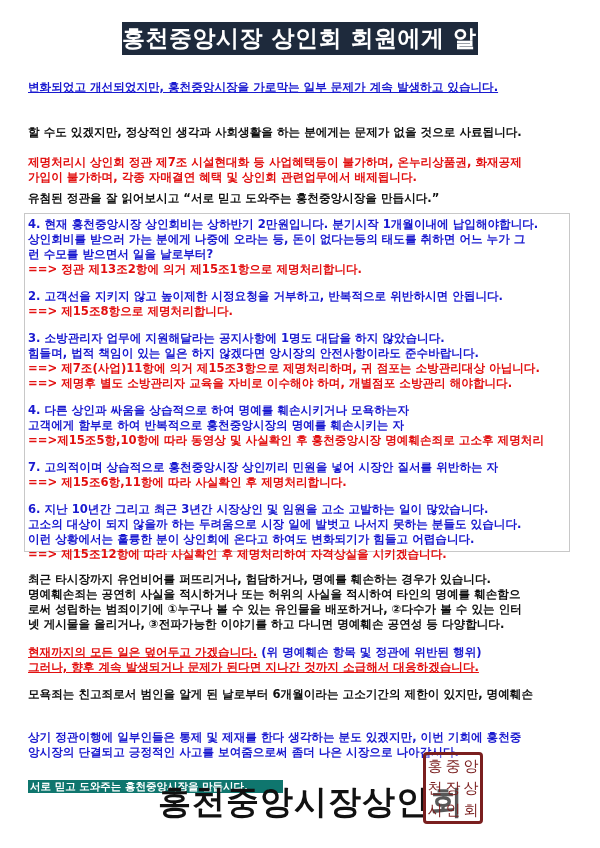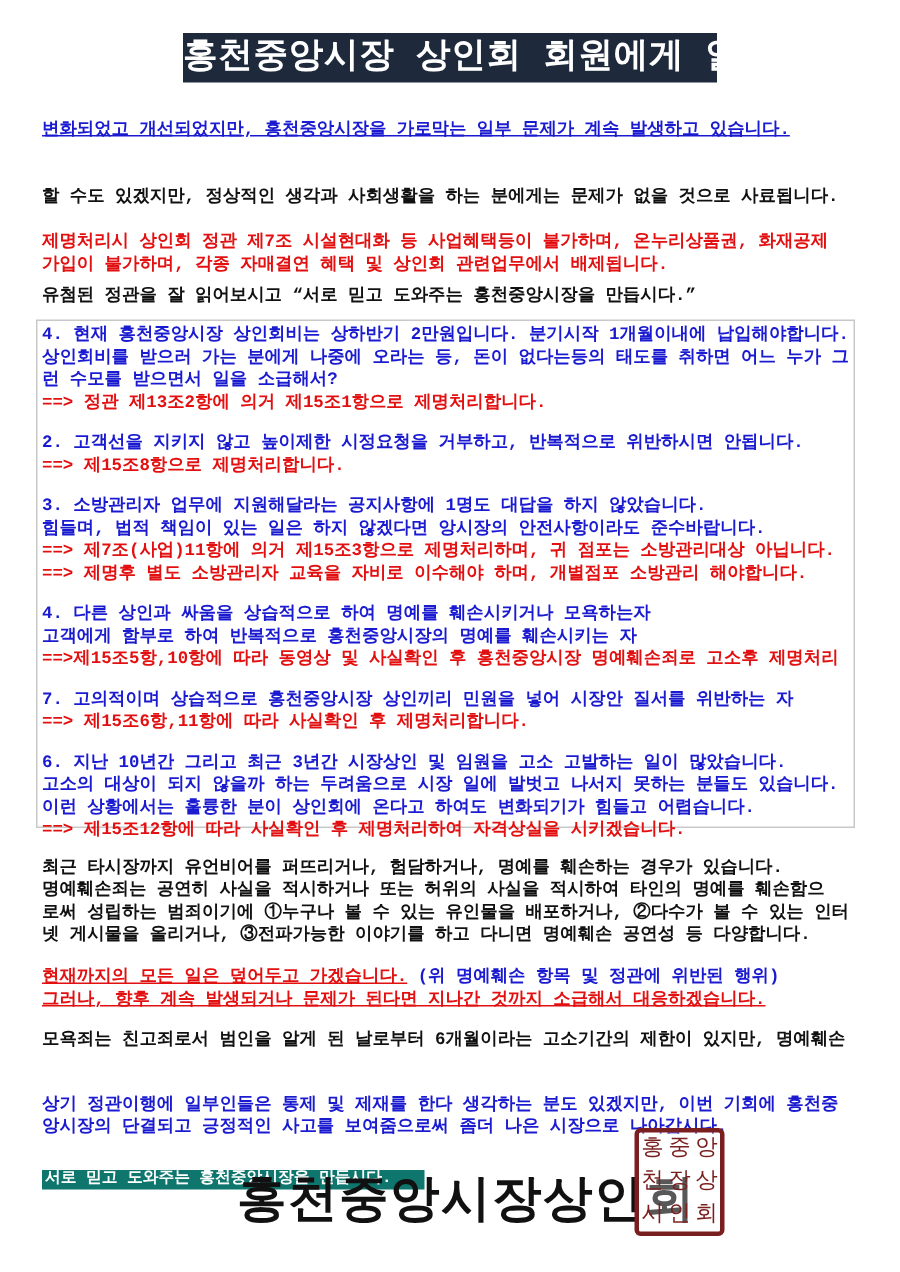--- a/index.html
+++ b/index.html
@@ -1,18 +1,18 @@
 <!DOCTYPE html>
 <html><head>
 <meta charset="utf-8">
 <style>
   html, body { margin: 0; padding: 0; background: #ffffff; }
   body { width: 600px; height: 848px; position: relative; overflow: hidden;
          font-family: "DejaVu Sans", "Liberation Sans", sans-serif; }
-  .page { position: absolute; left: 0; top: 0; width: 600px; height: 848px; font-family: Liberation Mono, monospace; }
+  .page { position: absolute; left: 0; top: 0; width: 600px; height: 848px; }
   .title-bar { position: absolute; left: 122px; top: 22px; width: 356px; height: 33px;
                background: #1e2a3c; color: #ffffff; font-size: 23px; font-weight: bold;
                line-height: 33px; text-align: center; white-space: nowrap; letter-spacing: 0.5px; }
   .line { position: absolute; left: 28px; white-space: nowrap; font-size: 11.6px;
           font-weight: bold; line-height: 14px; }
   .blue { color: #1a1ad0; }
   .red { color: #e21010; }
   .black { color: #111111; }
   .ul { text-decoration: underline; }
   .box { position: absolute; left: 24px; top: 213px; width: 546px; height: 339px;
@@ -42,21 +42,21 @@
 
   <div class="line red" style="top:155px;">제명처리시 상인회 정관 제7조 시설현대화 등 사업혜택등이 불가하며, 온누리상품권, 화재공제</div>
   <div class="line red" style="top:170px;">가입이 불가하며, 각종 자매결연 혜택 및 상인회 관련업무에서 배제됩니다.</div>
 
   <div class="line black" style="top:191px;">유첨된 정관을 잘 읽어보시고 “서로 믿고 도와주는 홍천중앙시장을 만듭시다.”</div>
 
   <div class="box"></div>
 
   <div class="line blue" style="top:217px;">4. 현재 홍천중앙시장 상인회비는 상하반기 2만원입니다. 분기시작 1개월이내에 납입해야합니다.</div>
   <div class="line blue" style="top:232px;">상인회비를 받으러 가는 분에게 나중에 오라는 등, 돈이 없다는등의 태도를 취하면 어느 누가 그</div>
-  <div class="line blue" style="top:247px;">런 수모를 받으면서 일을 소급해서?</div>
+  <div class="line blue" style="top:247px;">런 수모를 받으면서 일을 날로부터?</div>
   <div class="line red" style="top:262px;">==&gt; 정관 제13조2항에 의거 제15조1항으로 제명처리합니다.</div>
 
   <div class="line blue" style="top:289px;">2. 고객선을 지키지 않고 높이제한 시정요청을 거부하고, 반복적으로 위반하시면 안됩니다.</div>
   <div class="line red" style="top:304px;">==&gt; 제15조8항으로 제명처리합니다.</div>
 
   <div class="line blue" style="top:331px;">3. 소방관리자 업무에 지원해달라는 공지사항에 1명도 대답을 하지 않았습니다.</div>
   <div class="line blue" style="top:346px;">힘들며, 법적 책임이 있는 일은 하지 않겠다면 앙시장의 안전사항이라도 준수바랍니다.</div>
   <div class="line red" style="top:361px;">==&gt; 제7조(사업)11항에 의거 제15조3항으로 제명처리하며, 귀 점포는 소방관리대상 아닙니다.</div>
   <div class="line red" style="top:376px;">==&gt; 제명후 별도 소방관리자 교육을 자비로 이수해야 하며, 개별점포 소방관리 해야합니다.</div>
 

